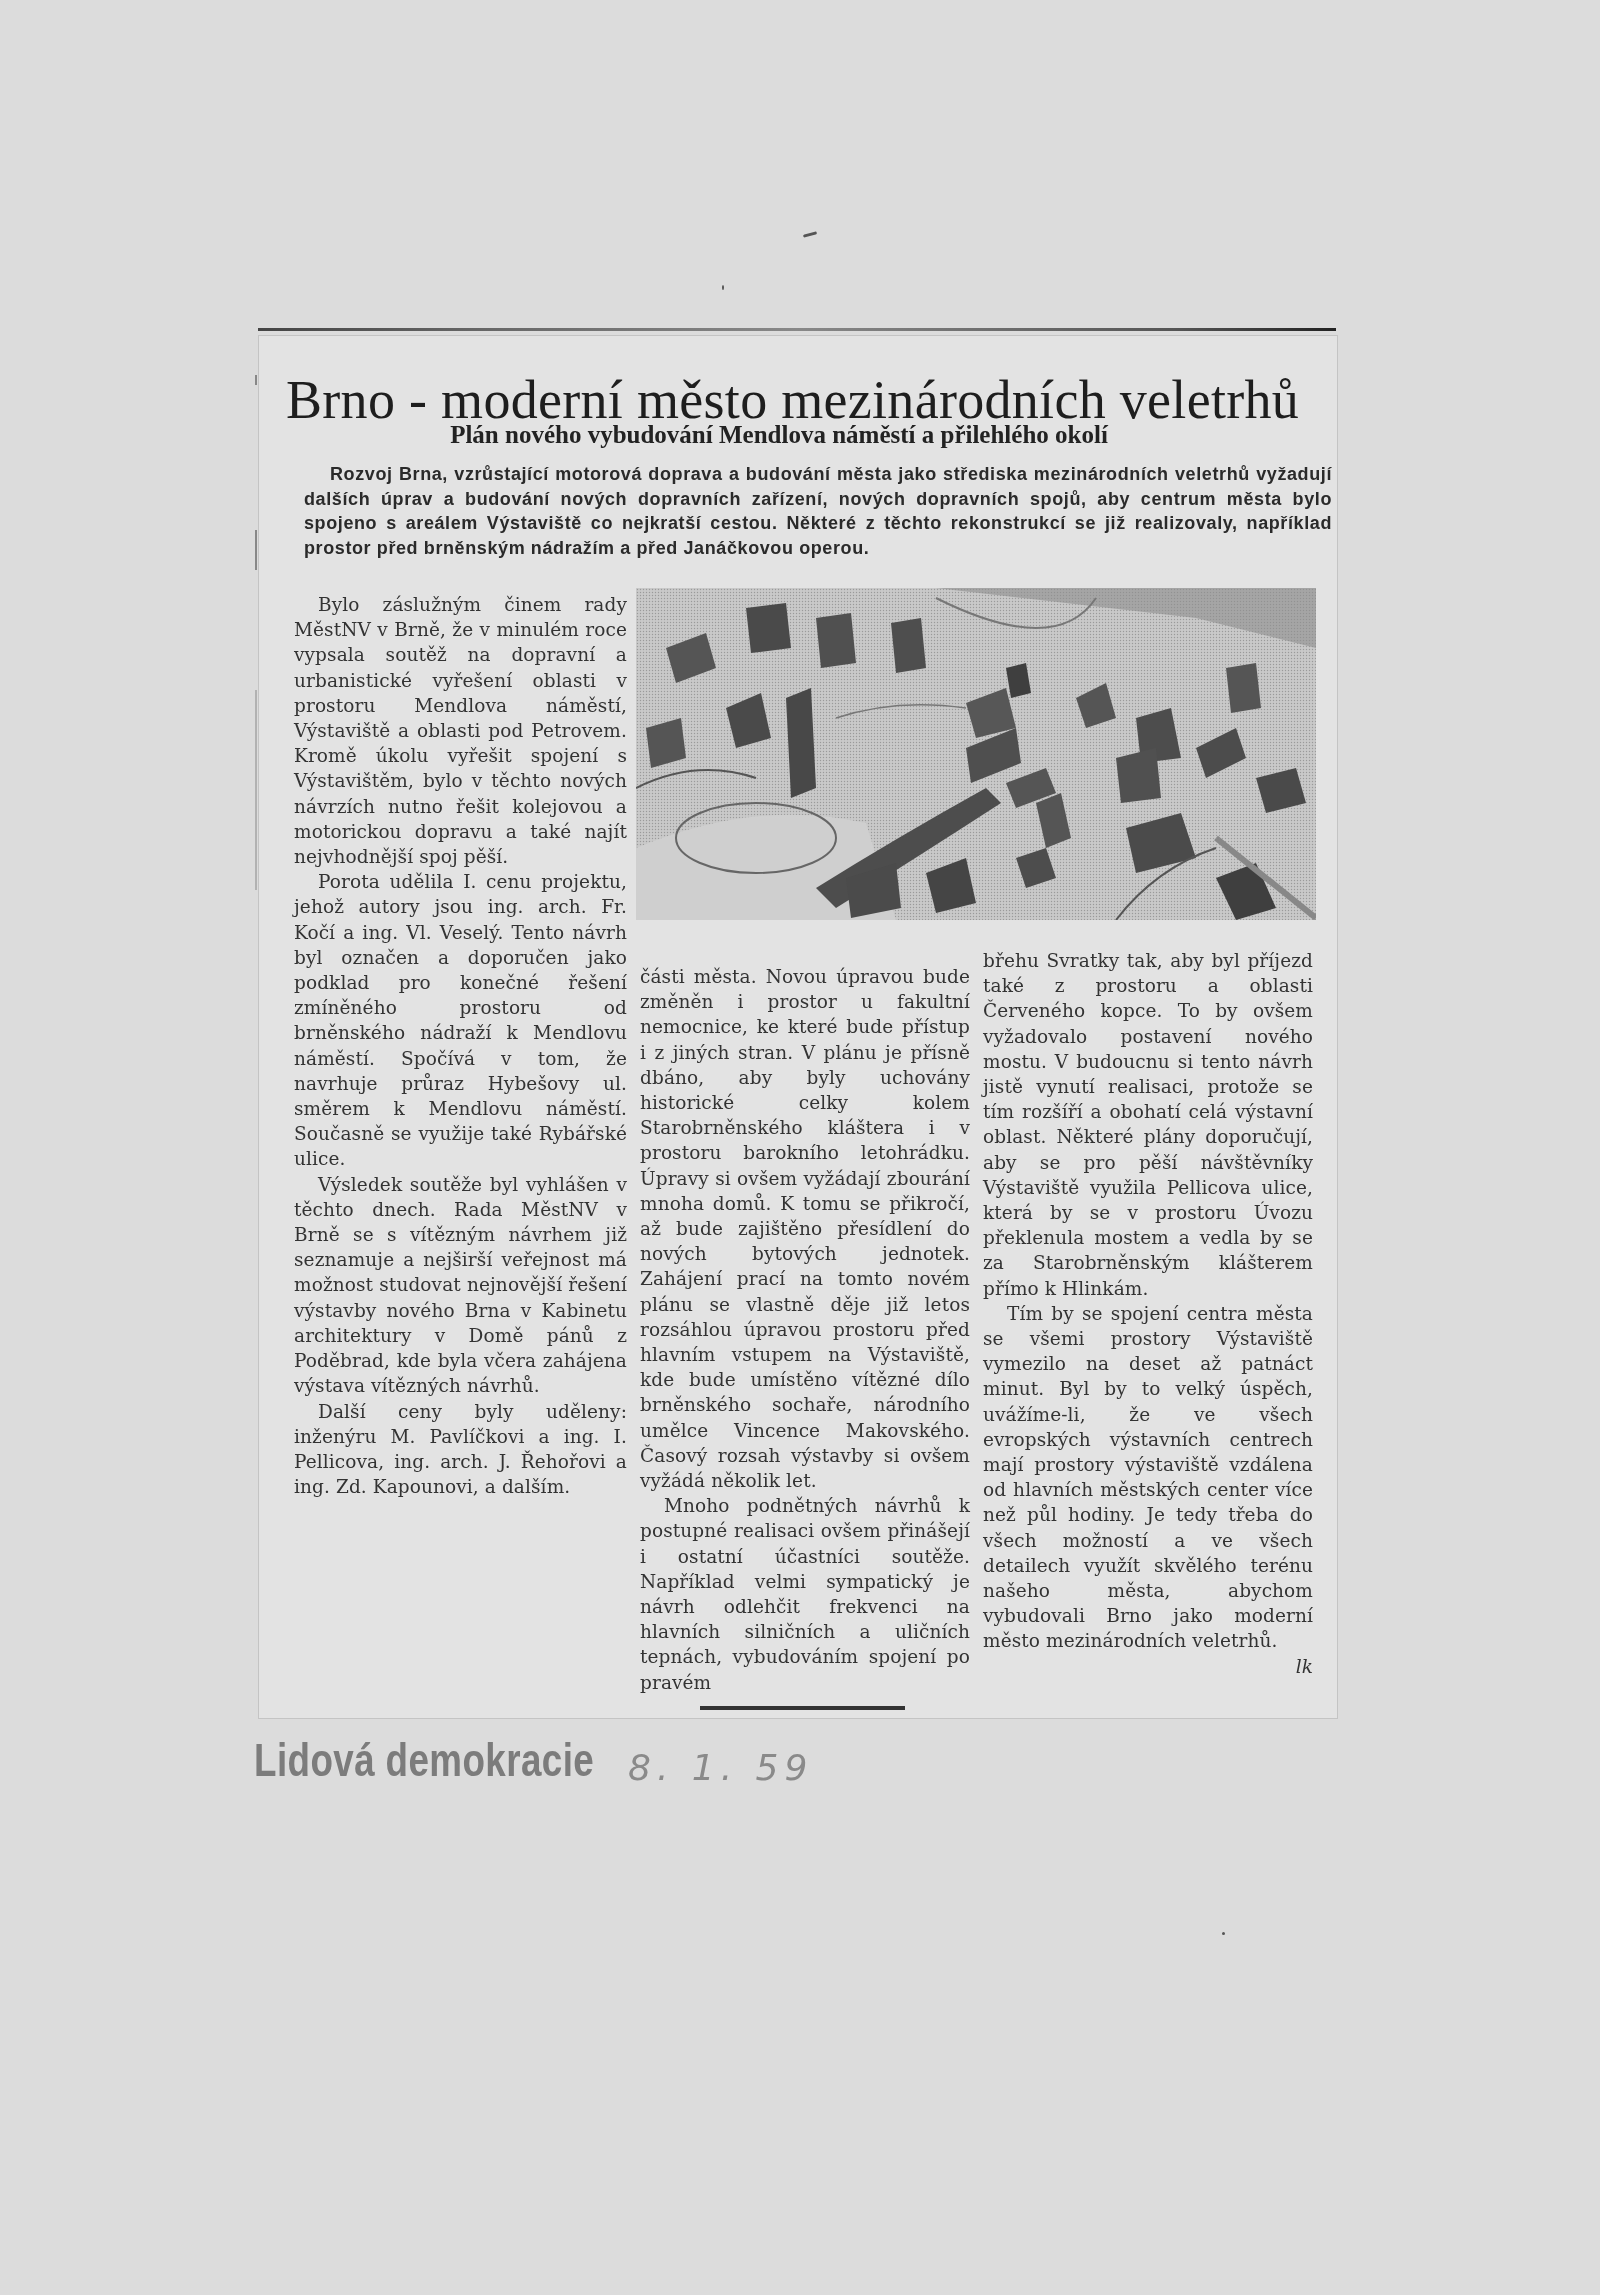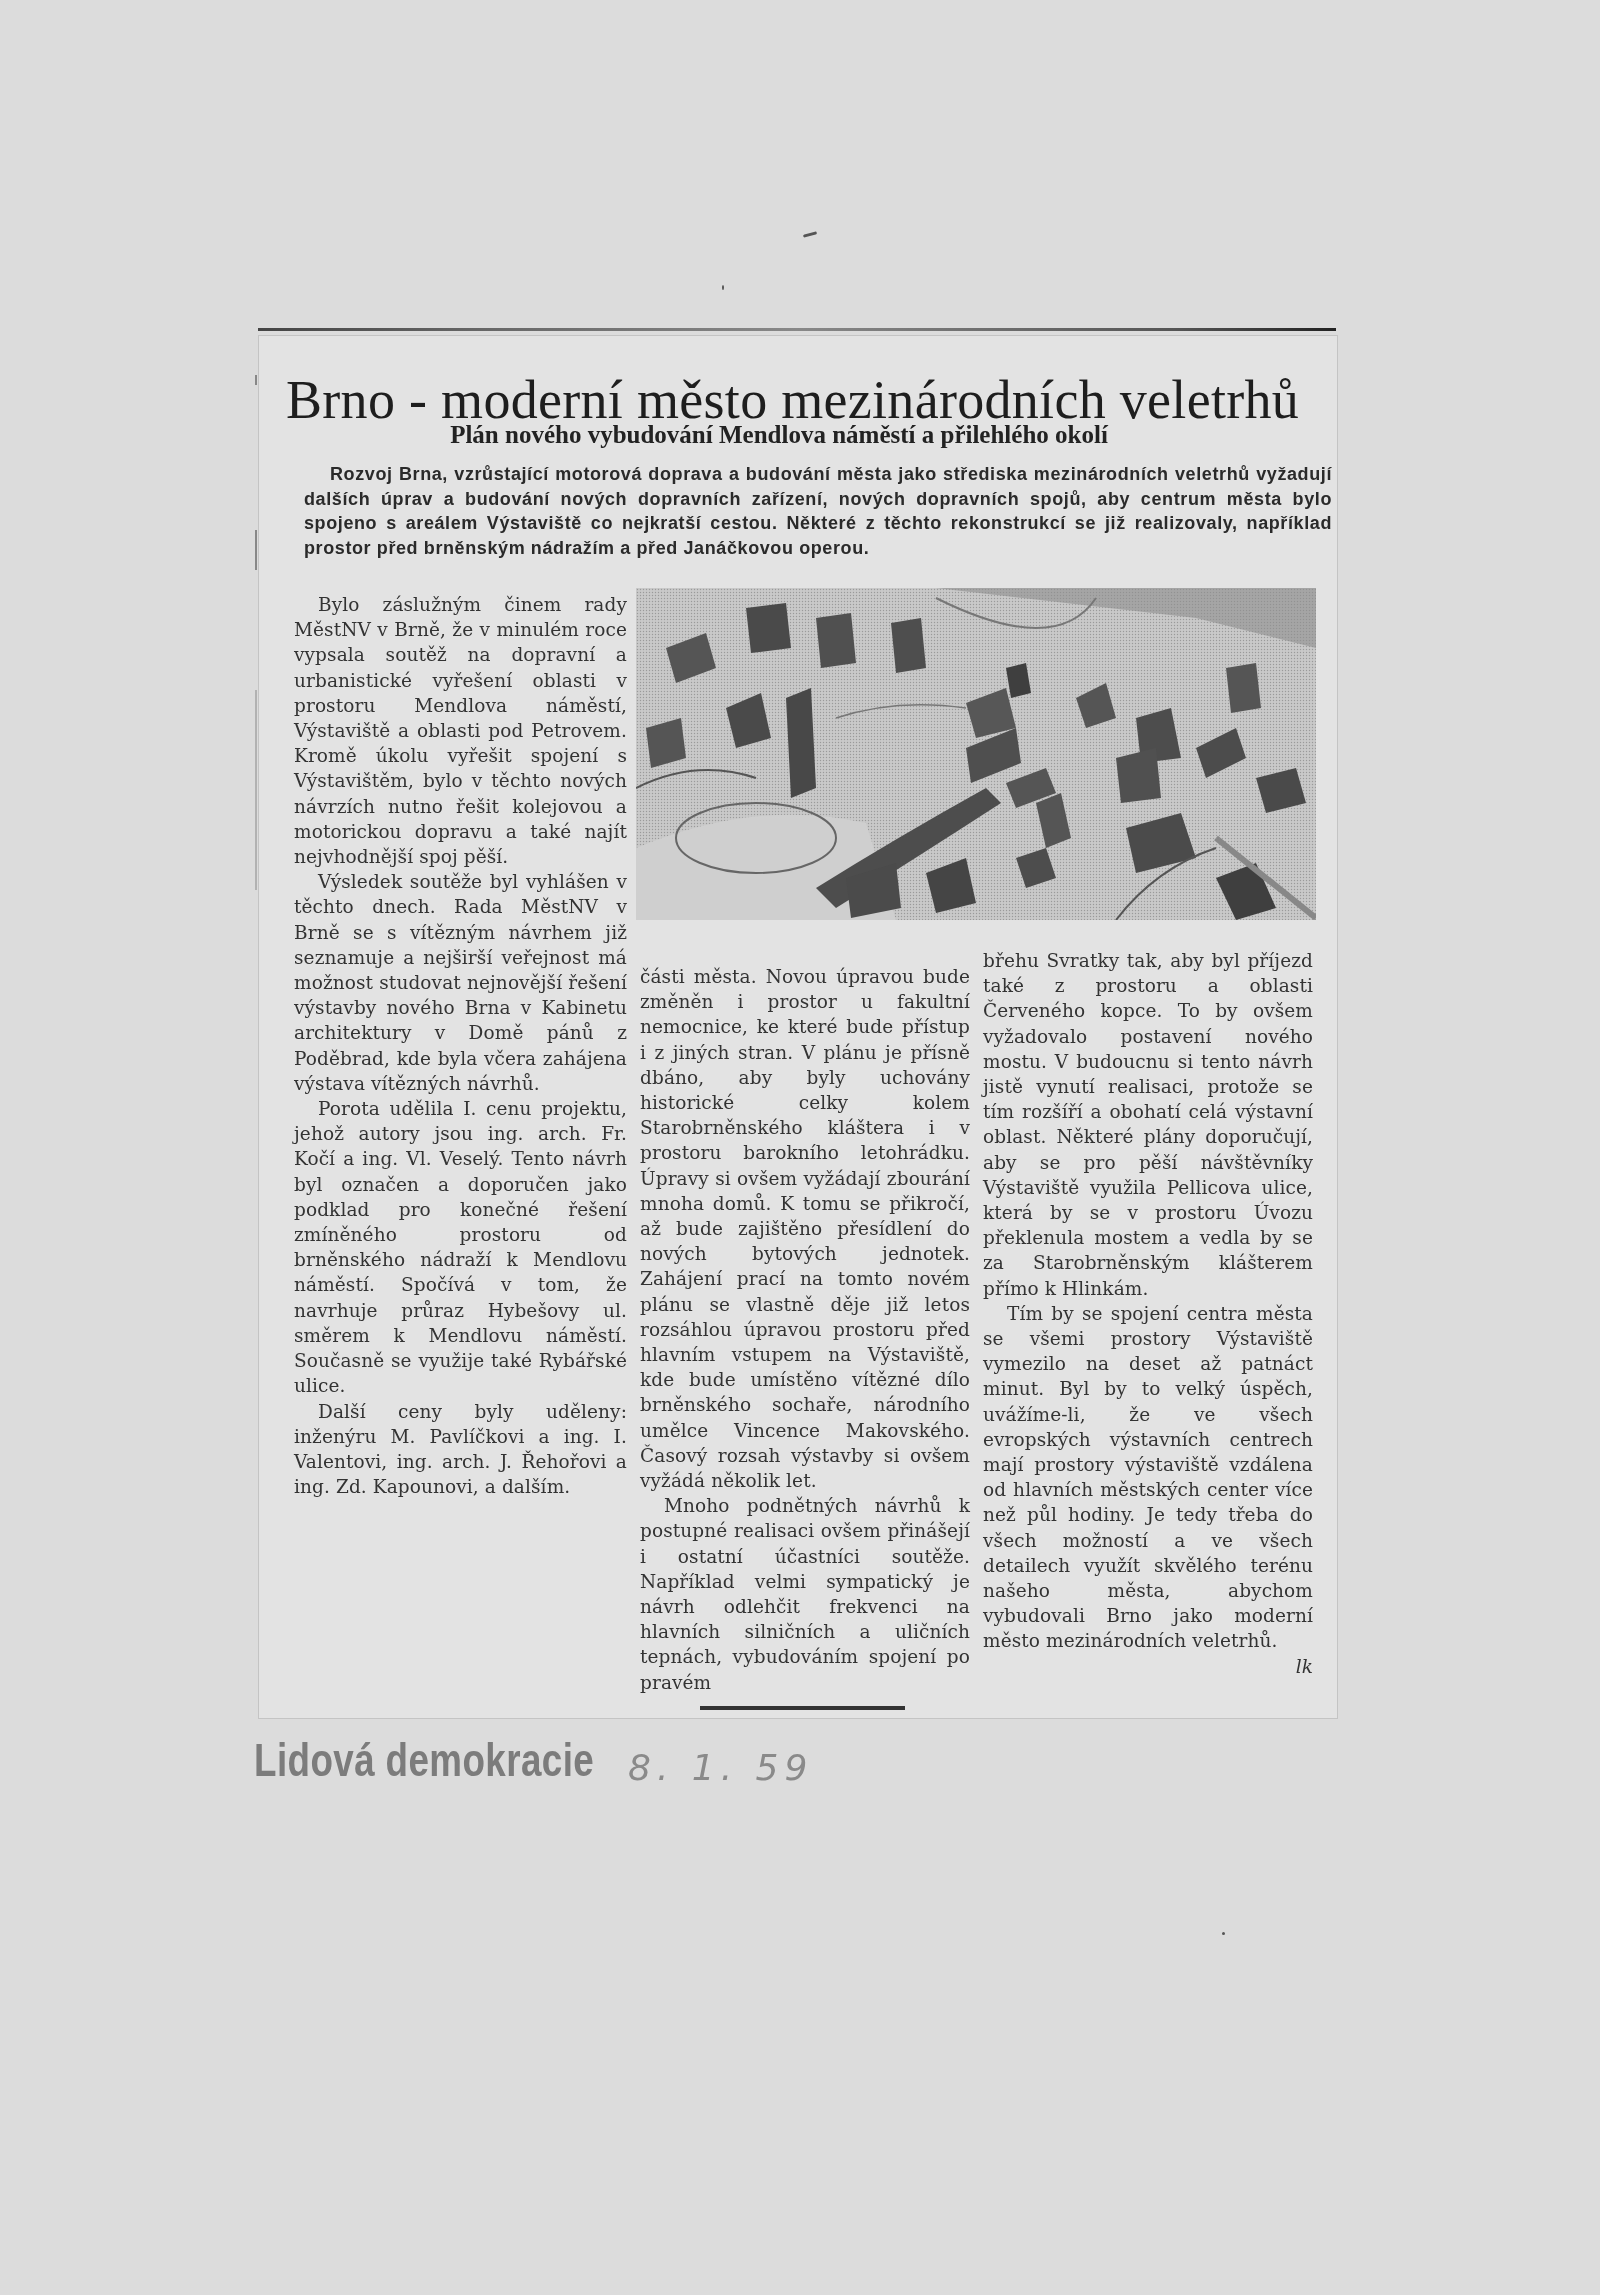--- a/index.html
+++ b/index.html
@@ -135,23 +135,23 @@
     <path d="M0 200 Q60 170 120 190" fill="none" stroke="#555" stroke-width="2"></path>
     <path d="M480 332 Q520 280 580 260" fill="none" stroke="#555" stroke-width="2"></path>
     <path d="M580 250 L680 330" fill="none" stroke="#888" stroke-width="6"></path>
     <path d="M300 10 Q420 70 460 10" fill="none" stroke="#777" stroke-width="2"></path>
     <path d="M200 130 Q260 110 330 120" fill="none" stroke="#777" stroke-width="1.5"></path>
   </svg>
 </div>
 
 <div class="col col1">
   <p>Bylo záslužným činem rady MěstNV v Brně, že v minulém roce vypsala soutěž na dopravní a urbanistické vyřešení oblasti v prostoru Mendlova náměstí, Výstaviště a oblasti pod Petrovem. Kromě úkolu vyřešit spojení s Výstavištěm, bylo v těchto nových návrzích nutno řešit kolejovou a motorickou dopravu a také najít nejvhodnější spoj pěší.</p>
+  <p>Porota udělila I. cenu projektu, jehož autory jsou ing. arch. Fr. Kočí a ing. Vl. Veselý. Tento návrh byl označen a doporučen jako podklad pro konečné řešení zmíněného prostoru od brněnského nádraží k Mendlovu náměstí. Spočívá v tom, že navrhuje průraz Hybešovy ul. směrem k Mendlovu náměstí. Současně se využije také Rybářské ulice.</p>
   <p>Výsledek soutěže byl vyhlášen v těchto dnech. Rada MěstNV v Brně se s vítězným návrhem již seznamuje a nejširší veřejnost má možnost studovat nejnovější řešení výstavby nového Brna v Kabinetu architektury v Domě pánů z Poděbrad, kde byla včera zahájena výstava vítězných návrhů.</p>
-  <p>Porota udělila I. cenu projektu, jehož autory jsou ing. arch. Fr. Kočí a ing. Vl. Veselý. Tento návrh byl označen a doporučen jako podklad pro konečné řešení zmíněného prostoru od brněnského nádraží k Mendlovu náměstí. Spočívá v tom, že navrhuje průraz Hybešovy ul. směrem k Mendlovu náměstí. Současně se využije také Rybářské ulice.</p>
-  <p>Další ceny byly uděleny: inženýru M. Pavlíčkovi a ing. I. Valentovi, ing. arch. J. Řehořovi a ing. Zd. Kapounovi, a dalším.</p>
+  <p>Další ceny byly uděleny: inženýru M. Pavlíčkovi a ing. I. Pellicova, ing. arch. J. Řehořovi a ing. Zd. Kapounovi, a dalším.</p>
 </div>
 
 <div class="col col2">
   <p class="cont">části města. Novou úpravou bude změněn i prostor u fakultní nemocnice, ke které bude přístup i z jiných stran. V plánu je přísně dbáno, aby byly uchovány historické celky kolem Starobrněnského kláštera i v prostoru barokního letohrádku. Úpravy si ovšem vyžádají zbourání mnoha domů. K tomu se přikročí, až bude zajištěno přesídlení do nových bytových jednotek. Zahájení prací na tomto novém plánu se vlastně děje již letos rozsáhlou úpravou prostoru před hlavním vstupem na Výstaviště, kde bude umístěno vítězné dílo brněnského sochaře, národního umělce Vincence Makovského. Časový rozsah výstavby si ovšem vyžádá několik let.</p>
   <p>Mnoho podnětných návrhů k postupné realisaci ovšem přinášejí i ostatní účastníci soutěže. Například velmi sympatický je návrh odlehčit frekvenci na hlavních silničních a uličních tepnách, vybudováním spojení po pravém</p>
 </div>
 
 <div class="col col3">
   <p class="cont">břehu Svratky tak, aby byl příjezd také z prostoru a oblasti Červeného kopce. To by ovšem vyžadovalo postavení nového mostu. V budoucnu si tento návrh jistě vynutí realisaci, protože se tím rozšíří a obohatí celá výstavní oblast. Některé plány doporučují, aby se pro pěší návštěvníky Výstaviště využila Pellicova ulice, která by se v prostoru Úvozu překlenula mostem a vedla by se za Starobrněnským klášterem přímo k Hlinkám.</p>
   <p>

